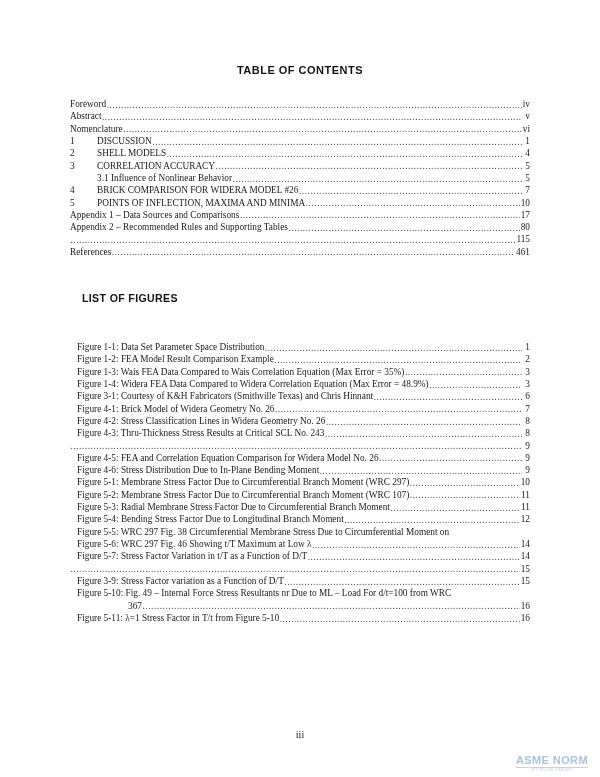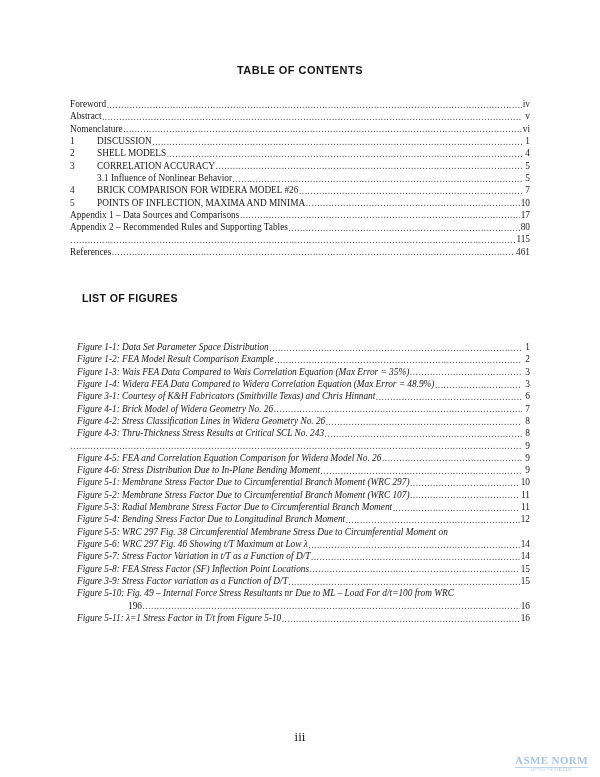--- a/index.html
+++ b/index.html
@@ -90,21 +90,20 @@
   }
 
   .label {
     flex: 0 0 auto;
     overflow: hidden;
   }
 
   .fig-label {
     flex: 0 0 auto;
     padding-left: 7px;
-    font-style: italic;
   }
 
   .fig-label-cont {
     flex: 0 0 auto;
     padding-left: 58px;
   }
 
   .leader {
     flex: 1 1 auto;
     overflow: hidden;
@@ -129,34 +128,34 @@
     padding-left: 0.5px;
   }
 
   
   .folio {
     position: absolute;
     left: 0;
     right: 0;
     top: 729px;
     text-align: center;
-    font-size: 13px;
+    font-size: 10px;
     color: #1a1a1a;
   }
 
   .watermark {
     position: absolute;
     right: 12px;
     bottom: 5px;
     text-align: center;
     line-height: 1;
     user-select: none;
   }
   .watermark .wm-main {
-    font-family: Liberation Serif, serif;
+    font-family: Liberation Sans, sans-serif;
     font-size: 11px;
     font-weight: bold;
     letter-spacing: 0.4px;
     color: #a8c4de;
     display: block;
   }
   .watermark .wm-rule {
     display: block;
     height: 1px;
     background: #bed4e8;
@@ -335,34 +334,33 @@
         <span class="fig-label">Figure 5-6:  WRC 297 Fig. 46 Showing t/T Maximum at Low λ</span>
         <span class="leader"></span>
         <span class="pageno">14</span>
       </div>
       <div class="row">
         <span class="fig-label">Figure 5-7:  Stress Factor Variation in t/T as a Function of D/T</span>
         <span class="leader"></span>
         <span class="pageno">14</span>
       </div>
       <div class="row">
-        <span class="fig-label">Figure 5-8:  FEA Stress Factor (SF) Inflection Point Locations</span>
         <span class="leader"></span>
         <span class="pageno">15</span>
       </div>
       <div class="row">
         <span class="fig-label">Figure 3-9:  Stress Factor variation as a Function of D/T</span>
         <span class="leader"></span>
         <span class="pageno">15</span>
       </div>
       <div class="row">
         <span class="fig-label">Figure 5-10:  Fig. 49 – Internal Force Stress Resultants nr Due to ML – Load For d/t=100 from WRC</span>
       </div>
       <div class="row wrap-row">
-        <span class="fig-label-cont">196</span>
+        <span class="fig-label-cont">367</span>
         <span class="leader"></span>
         <span class="pageno">16</span>
       </div>
       <div class="row">
         <span class="fig-label">Figure 5-11:  λ=1 Stress Factor in T/t from Figure 5-10</span>
         <span class="leader"></span>
         <span class="pageno">16</span>
       </div>
     </div>
 

